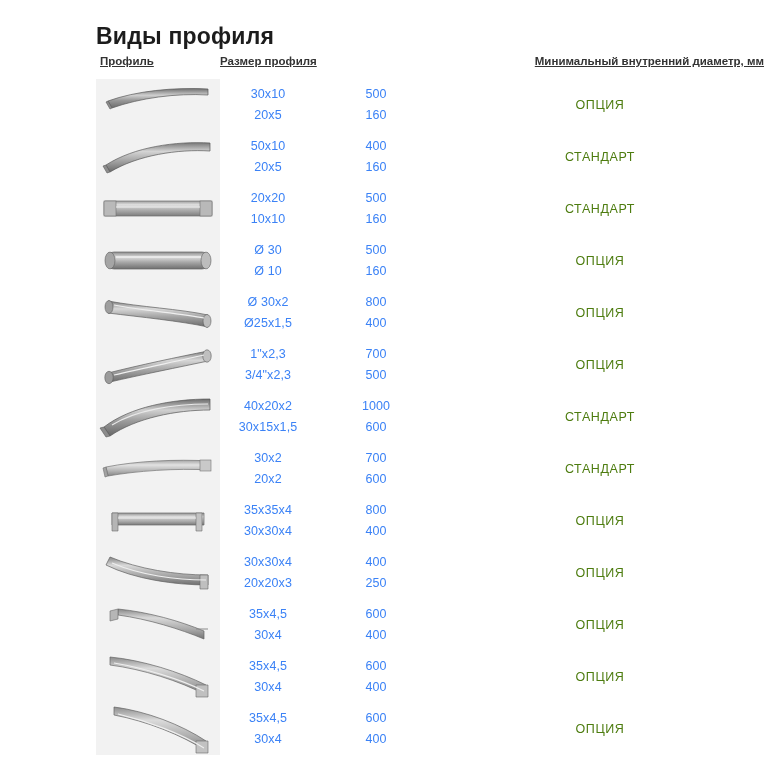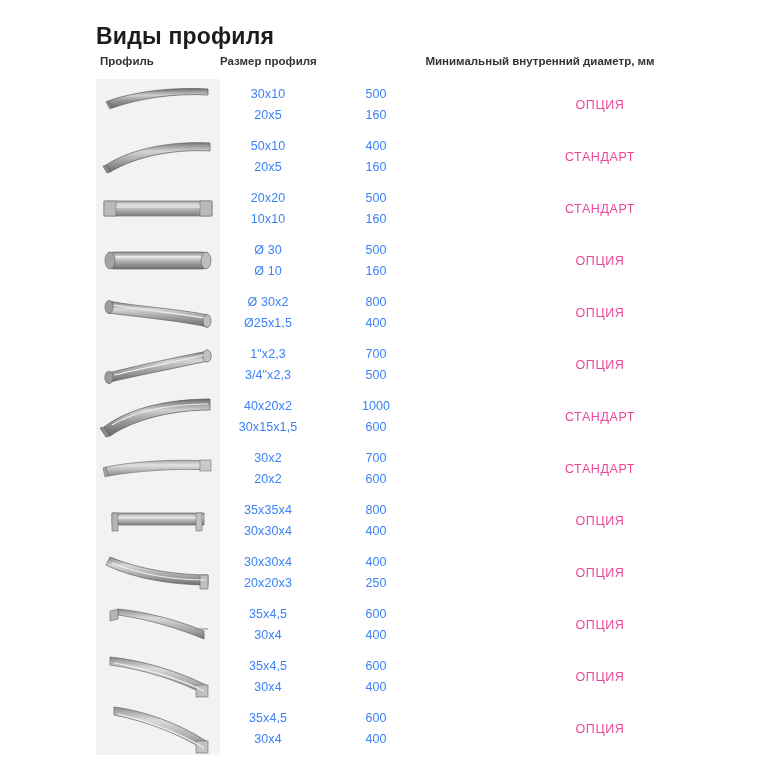--- a/index.html
+++ b/index.html
@@ -51,24 +51,25 @@
   table.profile-table col.c-opt { width: 328px; }
 
   thead th {
     font-size: 11.5px;
     font-weight: bold;
     color: #333333;
     text-align: left;
     padding: 0 0 12px 0;
     vertical-align: top;
     white-space: nowrap;
+    text-decoration: underline;
   }
   thead th.th-img { padding-left: 4px; }
   thead th.th-size { text-align: center; }
-  thead th.th-diam { text-align: center; }
+  thead th.th-diam { text-align: right; }
 
   tbody td {
     padding: 0;
     vertical-align: middle;
     font-size: 12.5px;
     color: #3b82f6;
   }
   td.cell-img {
     height: 52px;
     background: #f2f2f2;
@@ -78,21 +79,21 @@
   td.cell-size, td.cell-diam {
     text-align: center;
     line-height: 1.65;
     font-size: 12.5px;
     letter-spacing: 0.1px;
   }
   td.cell-opt {
     text-align: center;
     font-size: 12.5px;
     letter-spacing: 0.6px;
-    color: #ec4899;
+    color: #4d7c0f;
   }
   .two-lines span { display: block; }
 
   
   .shape-wrap {
     position: absolute;
     inset: 0;
     display: block;
   }
   .shape-wrap svg { display: block; width: 100%; height: 100%; }

